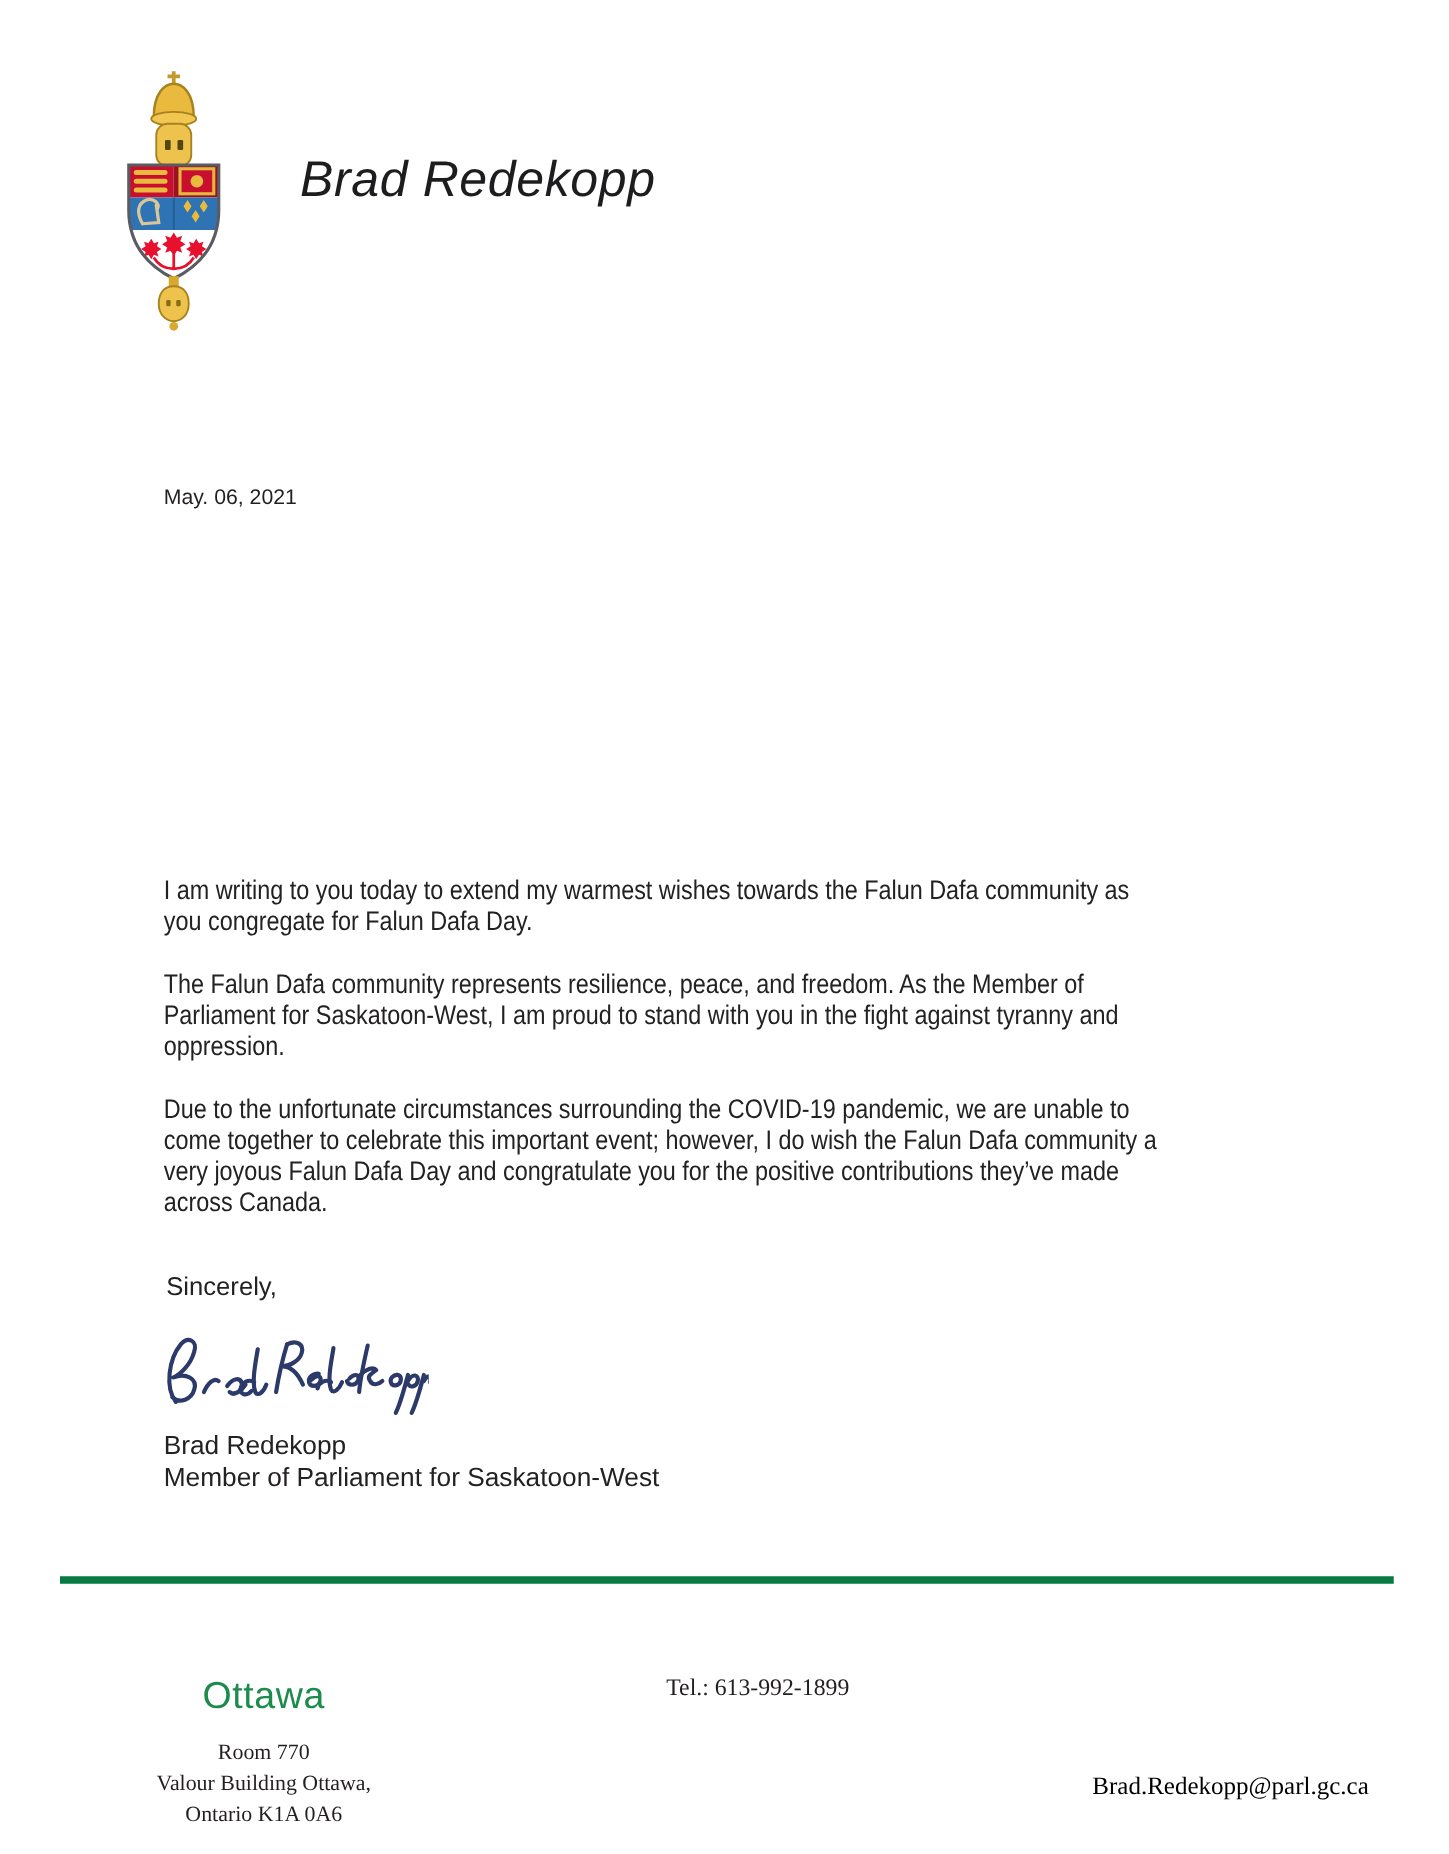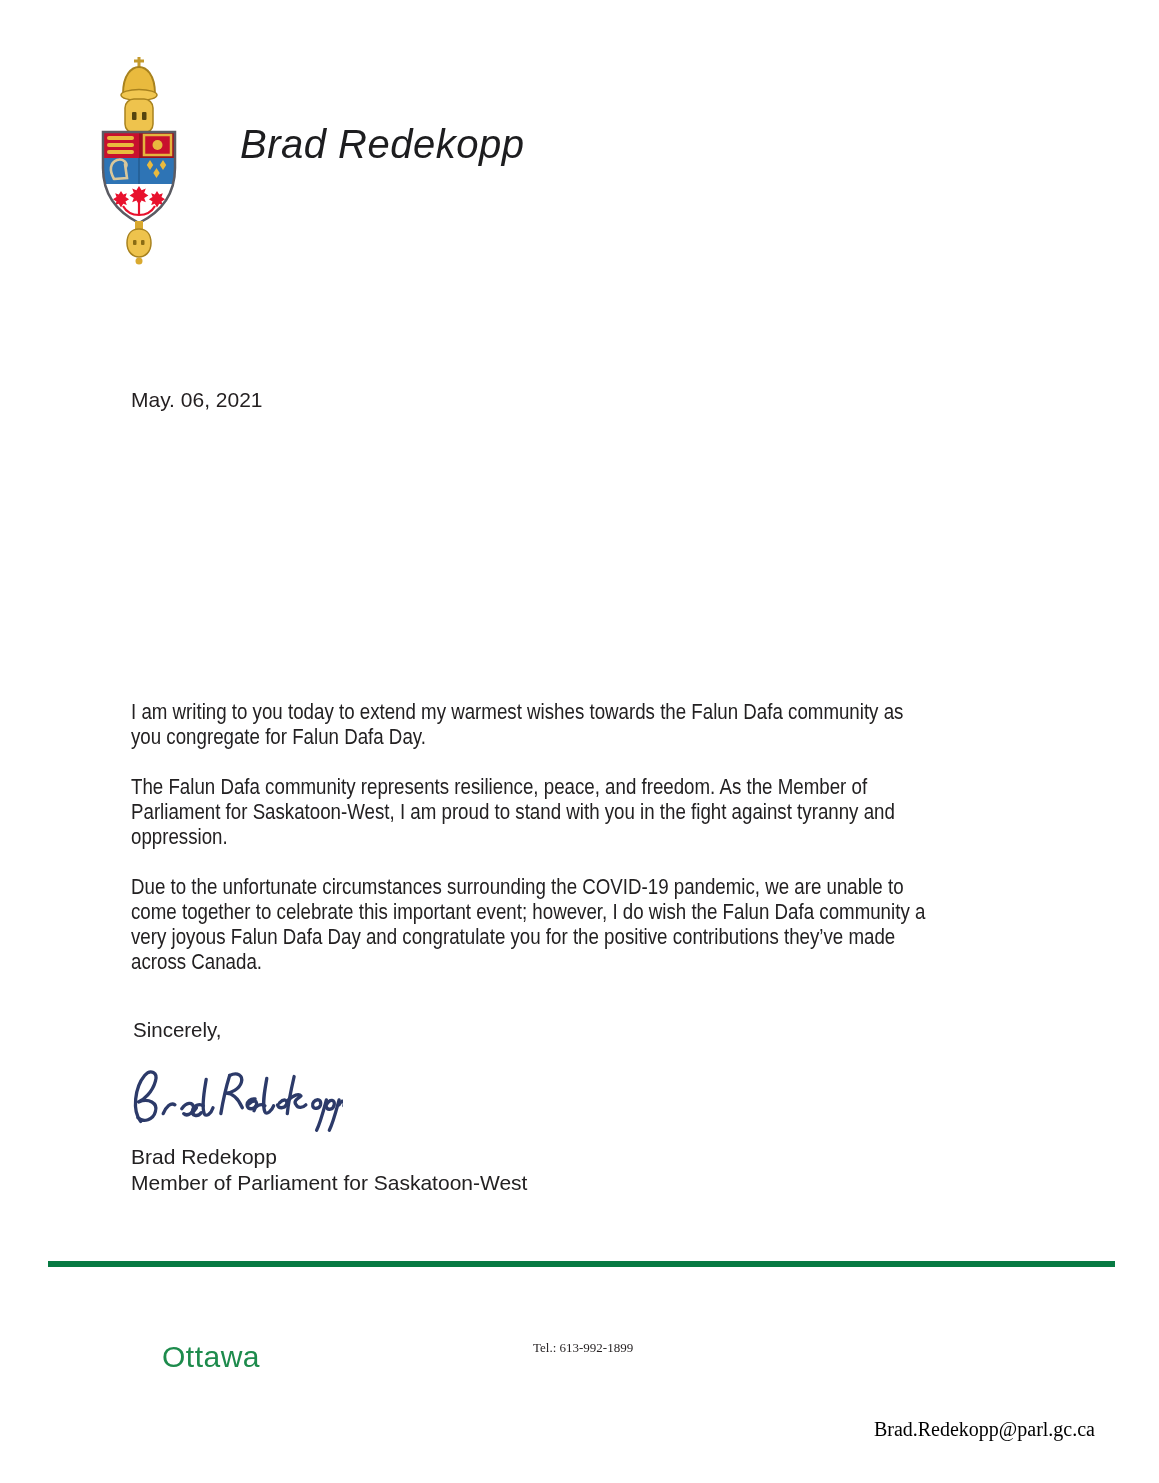--- a/index.html
+++ b/index.html
@@ -27,21 +27,21 @@
   }
   .hoc-block{
     position:absolute;left:25px;top:299px;width:222px;
     text-align:center;
     font-family:"Liberation Serif", serif;
     font-variant:small-caps;
     font-size:13.5px;line-height:15.5px;
     color:#84848c;letter-spacing:0.8px;
   }
   
-  .date{position:absolute;left:131px;top:388px;font-size:21px;color:#231f20;}
+  .date{position:absolute;left:131px;top:388px;font-size:17px;color:#231f20;}
   .body-text{
     position:absolute;left:131px;top:700px;width:990px;
     transform:scaleX(0.87);transform-origin:0 0;
     font-size:21.5px;line-height:25px;color:#232122;
   }
   .body-text p{margin:0 0 25px 0;white-space:pre-line;}
   .closing{position:absolute;left:133px;top:1018px;font-size:20.5px;color:#232122;}
   .signature{position:absolute;left:128px;top:1062px;width:215px;height:72px;}
   .signer{
     position:absolute;left:131px;top:1144px;
@@ -55,21 +55,21 @@
     font-size:30px;font-weight:500;letter-spacing:0.5px;
     margin-bottom:15px;
   }
   .office-address{
     font-family:"Liberation Serif", serif;
     font-size:17.5px;line-height:25px;color:#231f20;
     white-space:pre-line;
   }
   .tel{
     position:absolute;left:533px;top:1340px;
-    font-family:"Liberation Serif", serif;font-size:13px;color:#231f20;
+    font-family:"Liberation Serif", serif;font-size:19px;color:#231f20;
   }
   .email{
     position:absolute;right:64px;top:1418px;
     font-family:"Liberation Serif", serif;font-size:20px;color:#000000;
   }
 </style>
 </head>
 <body>
 
 <div class="page">
@@ -185,18 +185,21 @@
     </svg>
   </span>
 
   <div class="signer">Brad Redekopp
 Member of Parliament for Saskatoon-West</div>
 
   <hr class="rule" style="background: rgb(7, 122, 67);">
 
   <div class="office">
     <div class="office-city" style="color: rgb(29, 139, 76);">Ottawa</div>
+    <div class="office-address">Room 770
+Valour Building Ottawa,
+Ontario K1A 0A6</div>
   </div>
 
   <div class="tel">Tel.: 613-992-1899</div>
   <div class="email">Brad.Redekopp@parl.gc.ca</div>
 
 </div>
 
 </body></html>

